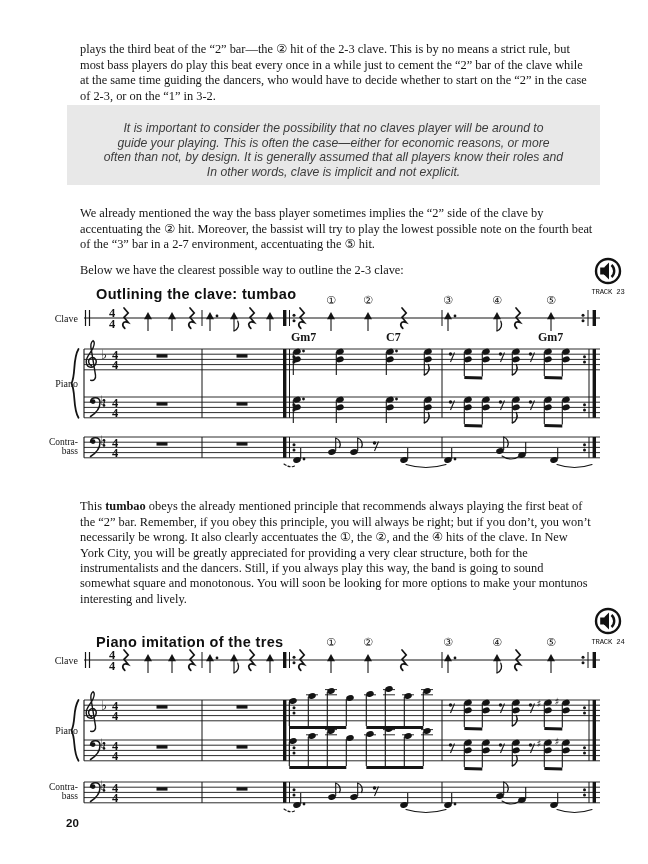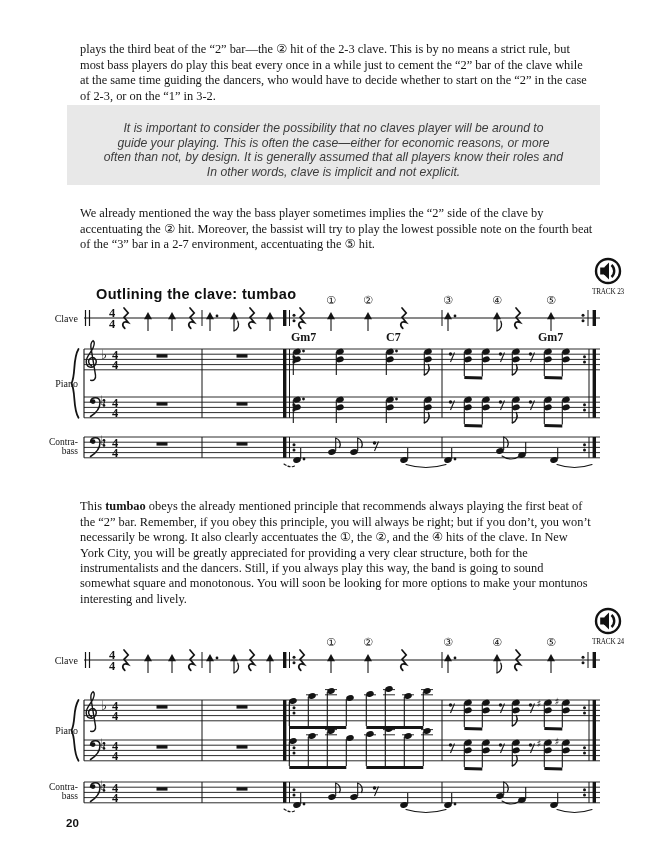--- a/index.html
+++ b/index.html
@@ -12,21 +12,21 @@
   #p3{top:251px}
   #p4{top:487px}
   #p5{top:581px}
   .callout{position:absolute;left:67px;top:105px;width:533px;height:80px;background:#e8e8e8;
            font-family:"Liberation Sans",sans-serif;font-style:italic;font-size:12.2px;
            line-height:14.7px;color:#3c3c3c;text-align:center;padding-top:16px;box-sizing:border-box}
   .heading{position:absolute;left:80px;font-family:"Liberation Sans",sans-serif;font-weight:700;
            font-size:14.5px;letter-spacing:.35px;color:#101010;margin:16px}
   #h1{top:270px}
   #h2{top:618px}
-  .track{position:absolute;width:62px;text-align:center;font-family:Liberation Serif, serif;
+  .track{position:absolute;width:62px;text-align:center;font-family:Liberation Mono, monospace;
          font-size:8px;letter-spacing:-.2px;color:#101010}
   #track1{top:256px;left:577px}
   #track2{top:606px;left:577px}
   .track svg{display:block;margin:0 auto}
   .track .lbl{margin-top:1px;transform:scaleX(.9)}
   .pagenum{position:absolute;left:66px;top:817px;font-family:"Liberation Sans",sans-serif;
            font-weight:700;font-size:11.5px;color:#111}
   #music-overlay{position:absolute;left:0;top:0;pointer-events:none}
   .b{font-weight:bold}
 </style>
@@ -38,37 +38,39 @@
   <p class="para" id="p1">plays the third beat of the “2” bar—the ② hit of the 2-3 clave. This is by no means a strict rule, but most bass players do play this beat every once in a while just to cement the “2” bar of the clave while at the same time guiding the dancers, who would have to decide whether to start on the “2” in the case of 2-3, or on the “1” in 3-2.</p>
 
   <div class="callout">
     <div>It is important to consider the possibility that no claves player will be around to</div>
     <div>guide your playing. This is often the case—either for economic reasons, or more</div>
     <div>often than not, by design. It is generally assumed that all players know their roles and</div>
     <div>In other words, clave is implicit and not explicit.</div>
   </div>
 
   <p class="para" id="p2">We already mentioned the way the bass player sometimes implies the “2” side of the clave by accentuating the ② hit. Moreover, the bassist will try to play the lowest possible note on the fourth beat of the “3” bar in a 2-7 environment, accentuating the ⑤ hit.</p>
+  <p class="para" id="p3">Below we have the clearest possible way to outline the 2-3 clave:</p>
 
   <h2 class="heading" id="h1">Outlining the clave: tumbao</h2>
 
   <div class="track" id="track1">
     <svg width="30" height="30" viewBox="0 0 30 30">
       <circle cx="15" cy="15" r="13.2" fill="#111"></circle>
       <circle cx="15" cy="15" r="10.8" fill="#fff"></circle>
       <rect x="7.2" y="11.5" width="4" height="7" fill="#111"></rect>
       <polygon points="11,11.5 16,6.5 16,23.5 11,18.5" fill="#111"></polygon>
       <path d="M18.5,9 A8,8 0 0 1 18.5,21" stroke="#111" stroke-width="2.4" fill="none"></path>
     </svg>
     <div class="lbl">TRACK 23</div>
   </div>
 
   <p class="para" id="p4"><span>This </span><span class="b">tumbao</span><span> obeys the already mentioned principle that recommends always playing the first beat of the “2” bar. Remember, if you obey this principle, you will always be right; but if you don’t, you won’t necessarily be wrong. It also clearly accentuates the ①, the ②, and the ④ hits of the clave. In New York City, you will be greatly appreciated for providing a very clear structure, both for the instrumentalists and the dancers. Still, if you always play this way, the band is going to sound somewhat square and monotonous. You will soon be looking for more options to make your montunos interesting and lively.</span></p>
 
 
+  <h2 class="heading" id="h2">Piano imitation of the tres</h2>
 
   <div class="track" id="track2">
     <svg width="30" height="30" viewBox="0 0 30 30">
       <circle cx="15" cy="15" r="13.2" fill="#111"></circle>
       <circle cx="15" cy="15" r="10.8" fill="#fff"></circle>
       <rect x="7.2" y="11.5" width="4" height="7" fill="#111"></rect>
       <polygon points="11,11.5 16,6.5 16,23.5 11,18.5" fill="#111"></polygon>
       <path d="M18.5,9 A8,8 0 0 1 18.5,21" stroke="#111" stroke-width="2.4" fill="none"></path>
     </svg>
     <div class="lbl">TRACK 24</div>

